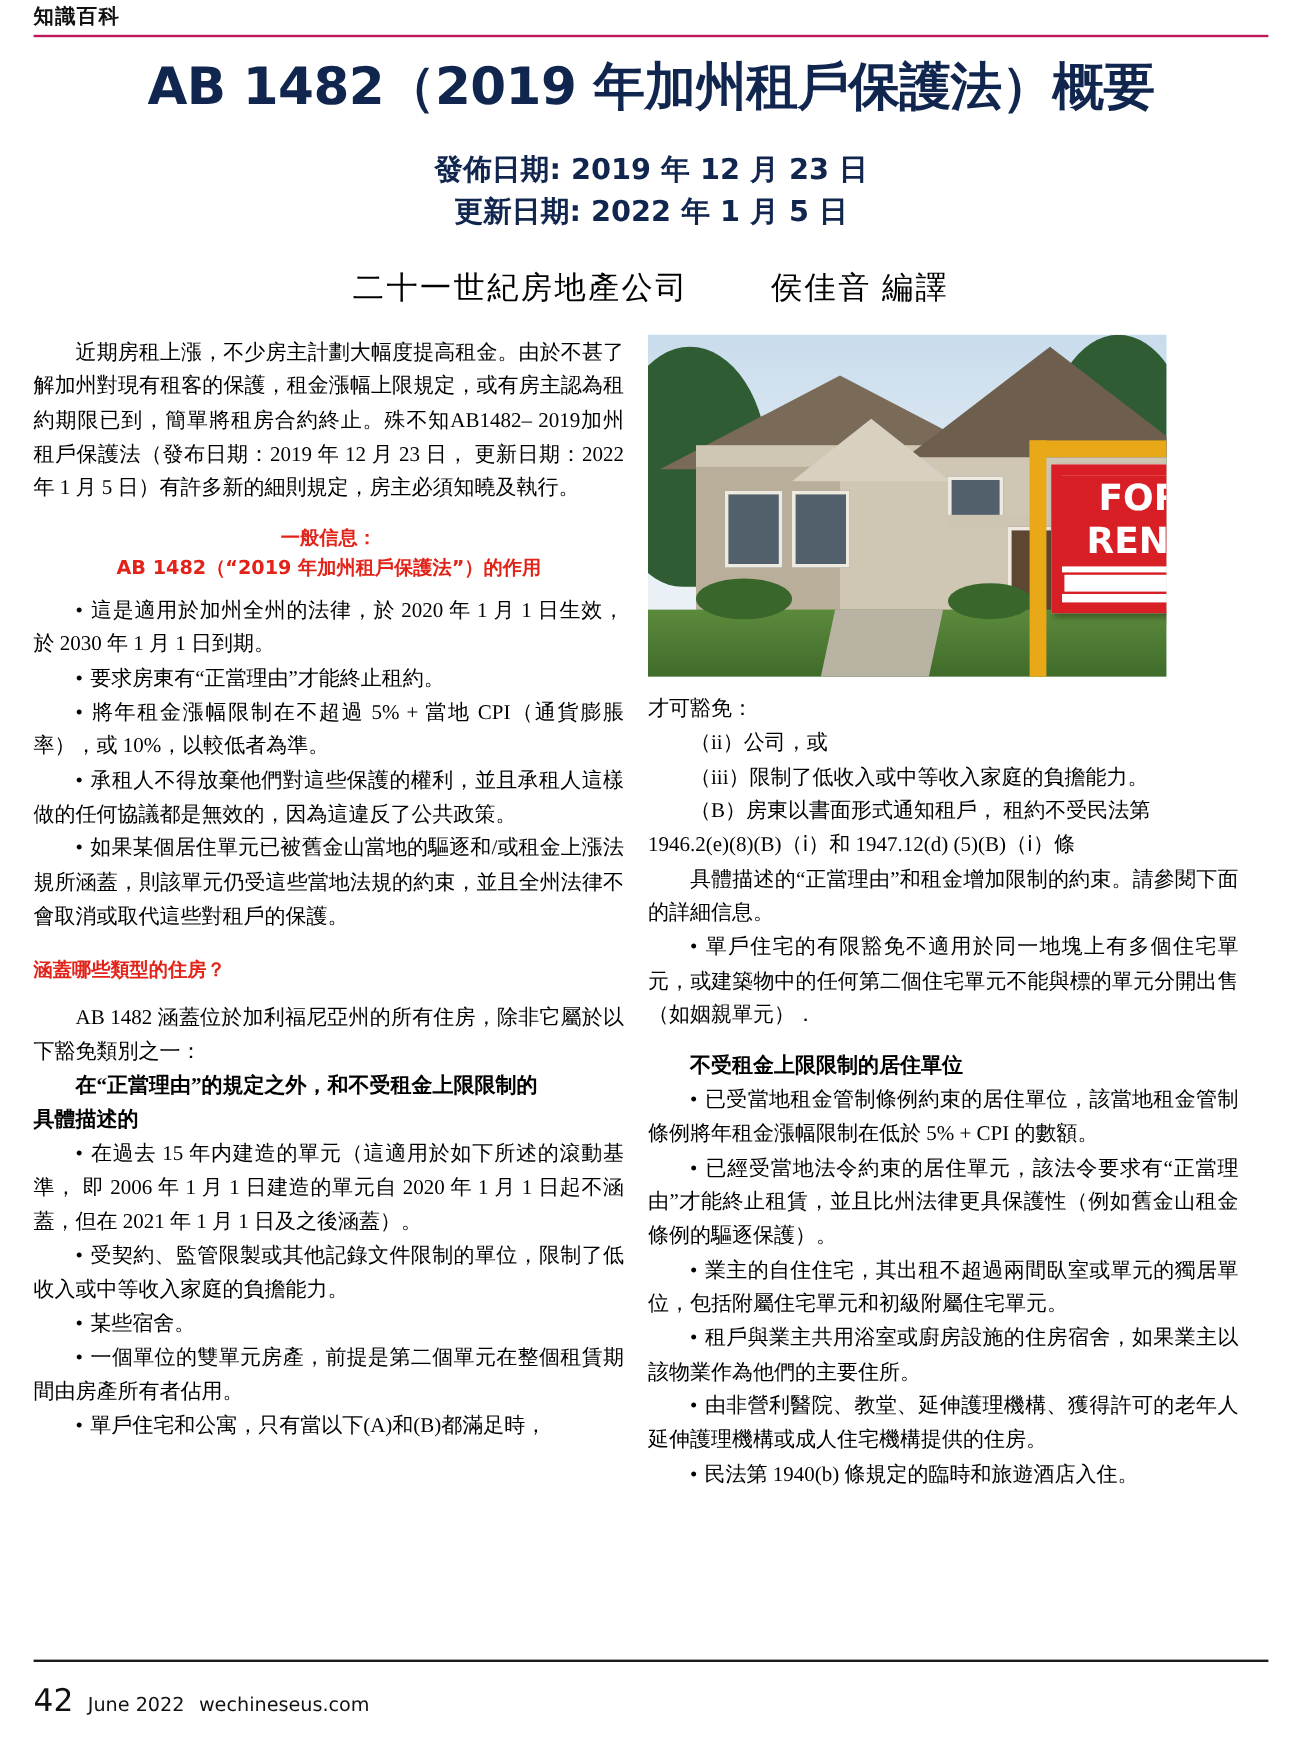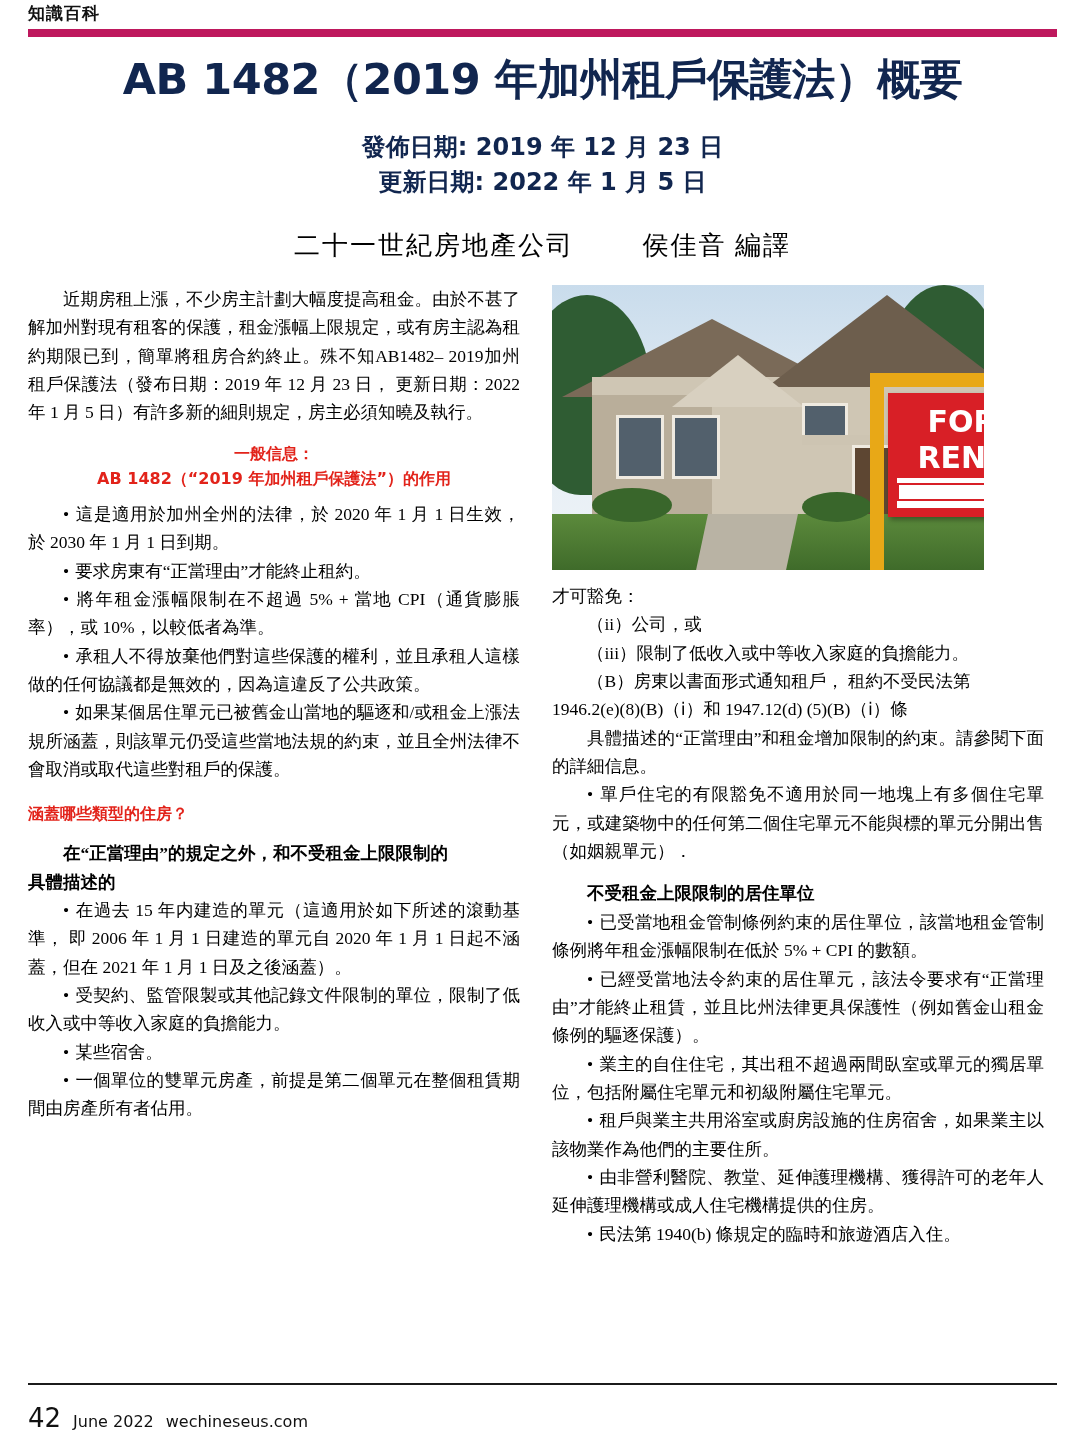--- a/index.html
+++ b/index.html
@@ -17,21 +17,21 @@
   }
   .page {
     position: relative;
     width: 1085px;
     height: 1451px;
     box-sizing: border-box;
     padding: 0 28px;
   }
   
   .masthead {
-    border-bottom: 8px solid #be185d;
+    border-bottom: 2px solid #be185d;
     padding: 2px 0 4px 0;
     margin-bottom: 10px;
   }
   .masthead-label {
     font-family: "DejaVu Serif", serif;
     font-weight: bold;
     font-size: 17px;
     letter-spacing: 1px;
     color: #111;
   }
@@ -61,21 +61,21 @@
     letter-spacing: 2px;
     margin: 28px 0 22px 0;
     color: #000;
   }
   .byline .author {
     margin-left: 60px;
   }
   
   .columns {
     display: flex;
-    gap: 32px;
+    gap: 20px;
     margin-top: 4px;
   }
   .col {
     width: 492px;
     font-size: 17.5px;
     line-height: 1.62;
     text-align: justify;
   }
   p {
     margin: 0;
@@ -310,27 +310,29 @@
       <div class="gap-s"></div>
 
       <p class="bullet">這是適用於加州全州的法律，於 2020 年 1 月 1 日生效，於 2030 年 1 月 1 日到期。</p>
       <p class="bullet">要求房東有“正當理由”才能終止租約。</p>
       <p class="bullet">將年租金漲幅限制在不超過 5% + 當地 CPI（通貨膨脹率），或 10%，以較低者為準。</p>
       <p class="bullet">承租人不得放棄他們對這些保護的權利，並且承租人這樣做的任何協議都是無效的，因為這違反了公共政策。</p>
       <p class="bullet">如果某個居住單元已被舊金山當地的驅逐和/或租金上漲法規所涵蓋，則該單元仍受這些當地法規的約束，並且全州法律不會取消或取代這些對租戶的保護。</p>
 
       <div class="red-head">涵蓋哪些類型的住房？</div>
 
+      <p class="indent">AB 1482 涵蓋位於加利福尼亞州的所有住房，除非它屬於以下豁免類別之一：</p>
       <p class="bold-head">在“正當理由”的規定之外，和不受租金上限限制的</p>
       <p style="font-weight:bold">具體描述的</p>
 
       <p class="bullet">在過去 15 年内建造的單元（這適用於如下所述的滾動基準， 即 2006 年 1 月 1 日建造的單元自 2020 年 1 月 1 日起不涵蓋，但在 2021 年 1 月 1 日及之後涵蓋）。</p>
       <p class="bullet">受契約、監管限製或其他記錄文件限制的單位，限制了低收入或中等收入家庭的負擔能力。</p>
       <p class="bullet">某些宿舍。</p>
       <p class="bullet">一個單位的雙單元房產，前提是第二個單元在整個租賃期間由房產所有者佔用。</p>
+      <p class="bullet">單戶住宅和公寓，只有當以下(A)和(B)都滿足時，</p>
     </div>
 
     <div class="col">
 
       <div class="photo">
         <div class="sky"></div>
         <div class="tree" style="left:-30px;top:10px;width:130px;height:200px;"></div>
         <div class="tree" style="right:-20px;top:0px;width:120px;height:190px;"></div>
         <div class="roof roof-a"></div>
         <div class="house-body"></div>

